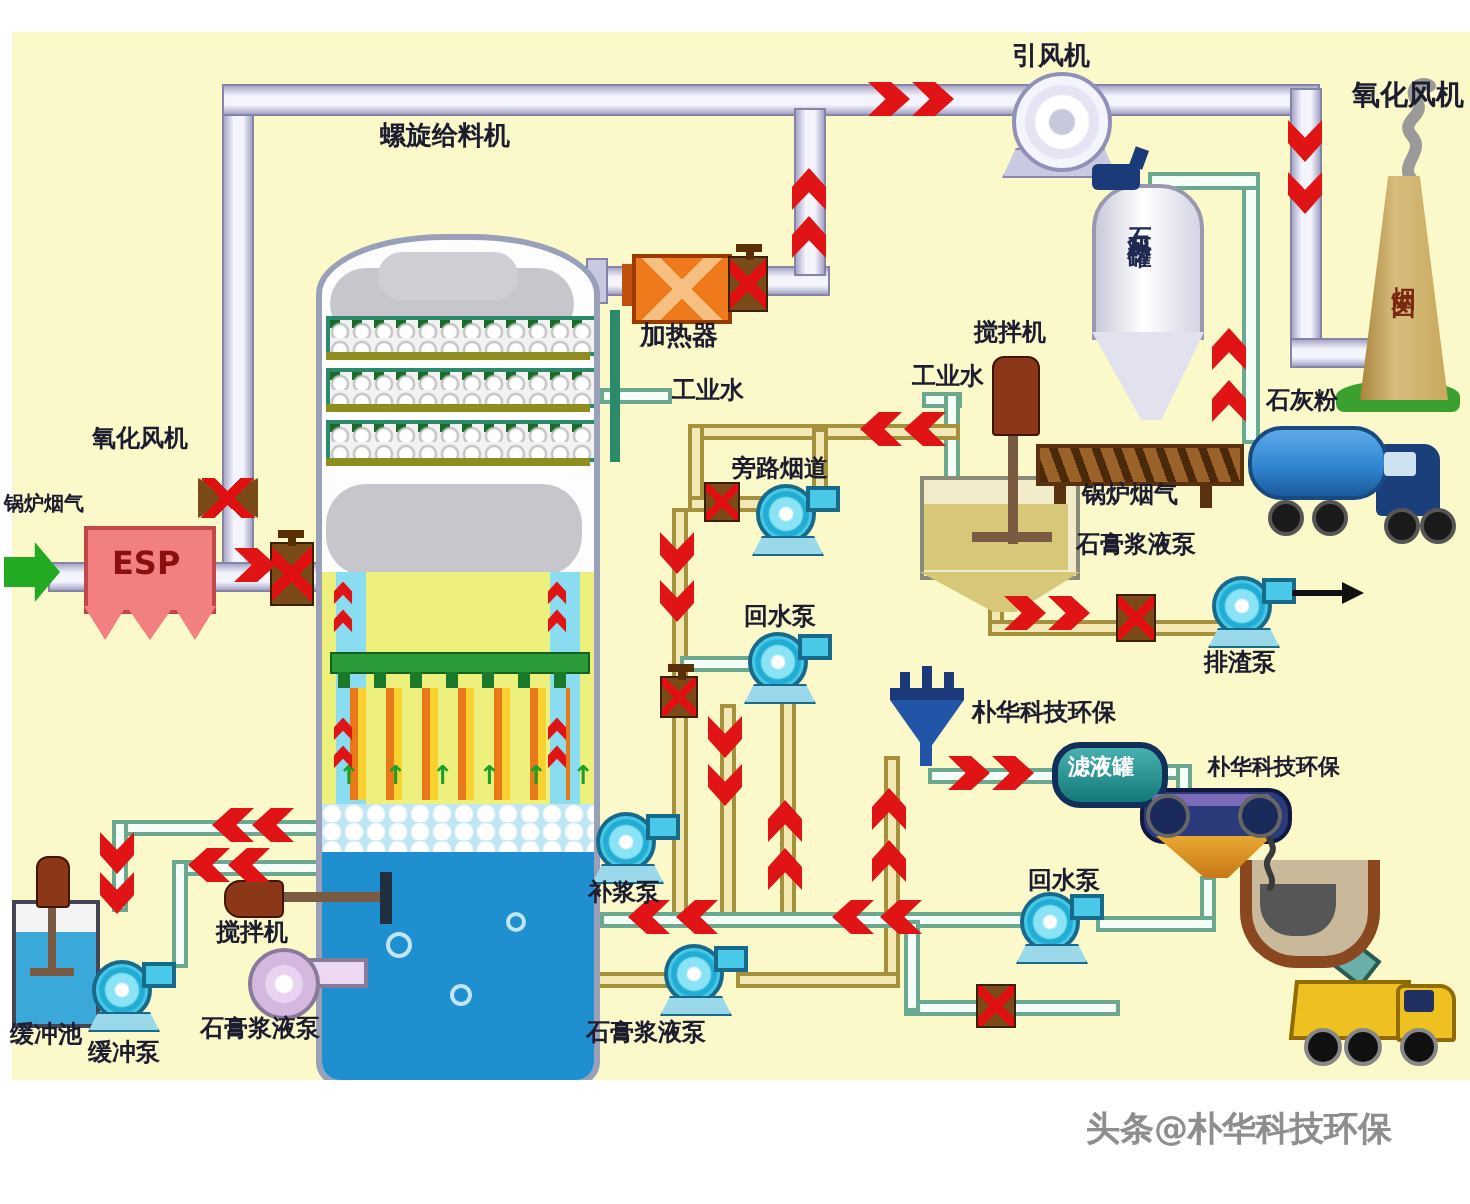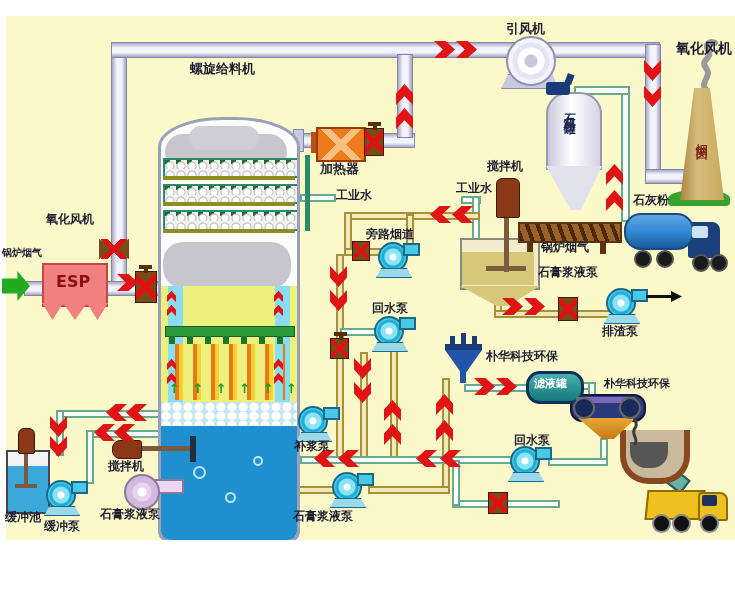--- a/index.html
+++ b/index.html
@@ -340,13 +340,14 @@
   <i class="ar al" style="left:106px;top:404px;"></i>
   <i class="ar al" style="left:126px;top:404px;"></i>
   <i class="ar ad" style="left:48px;top:418px;"></i>
   <i class="ar ad" style="left:48px;top:438px;"></i>
   <div class="pg" style="left:86px;top:430px;width:74px;height:4px;"></div>
   <div class="pg" style="left:86px;top:430px;width:4px;height:50px;"></div>
   <i class="ar al" style="left:94px;top:424px;"></i>
   <i class="ar al" style="left:114px;top:424px;"></i>
 
   <div class="abs" style="left:0;top:540px;width:735px;height:62px;background:#ffffff;z-index:25;"></div>
+  <div class="lbl" style="left:543px;top:556px;font-size:17px;color:#8e8e8e;z-index:28;">头条@朴华科技环保</div>
 </div>
 
 </body></html>

